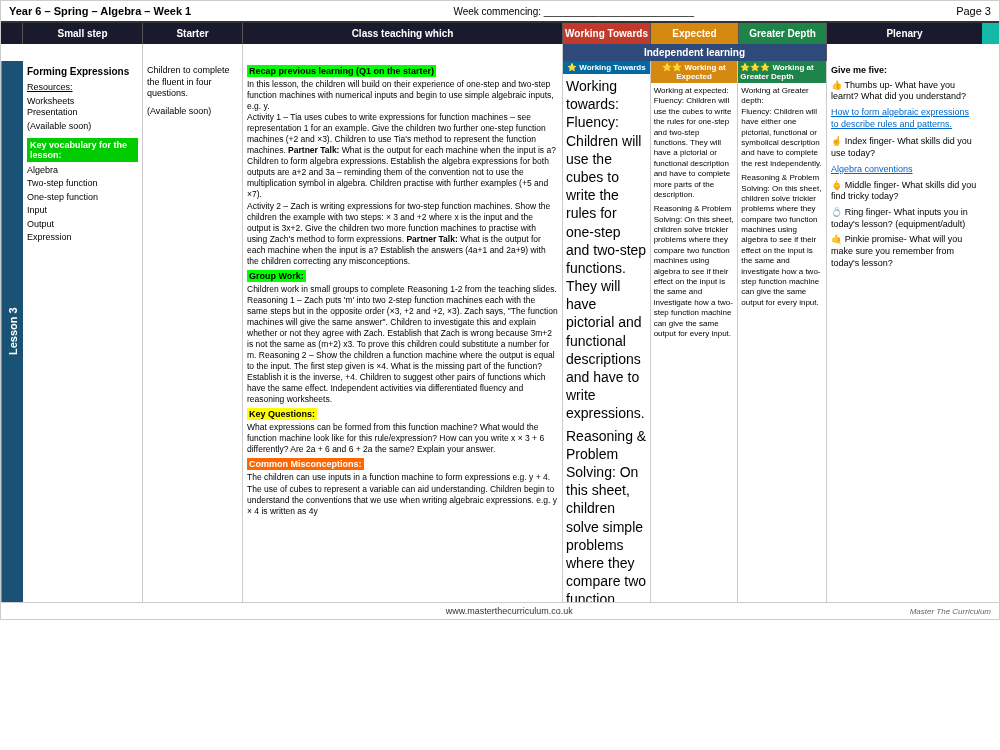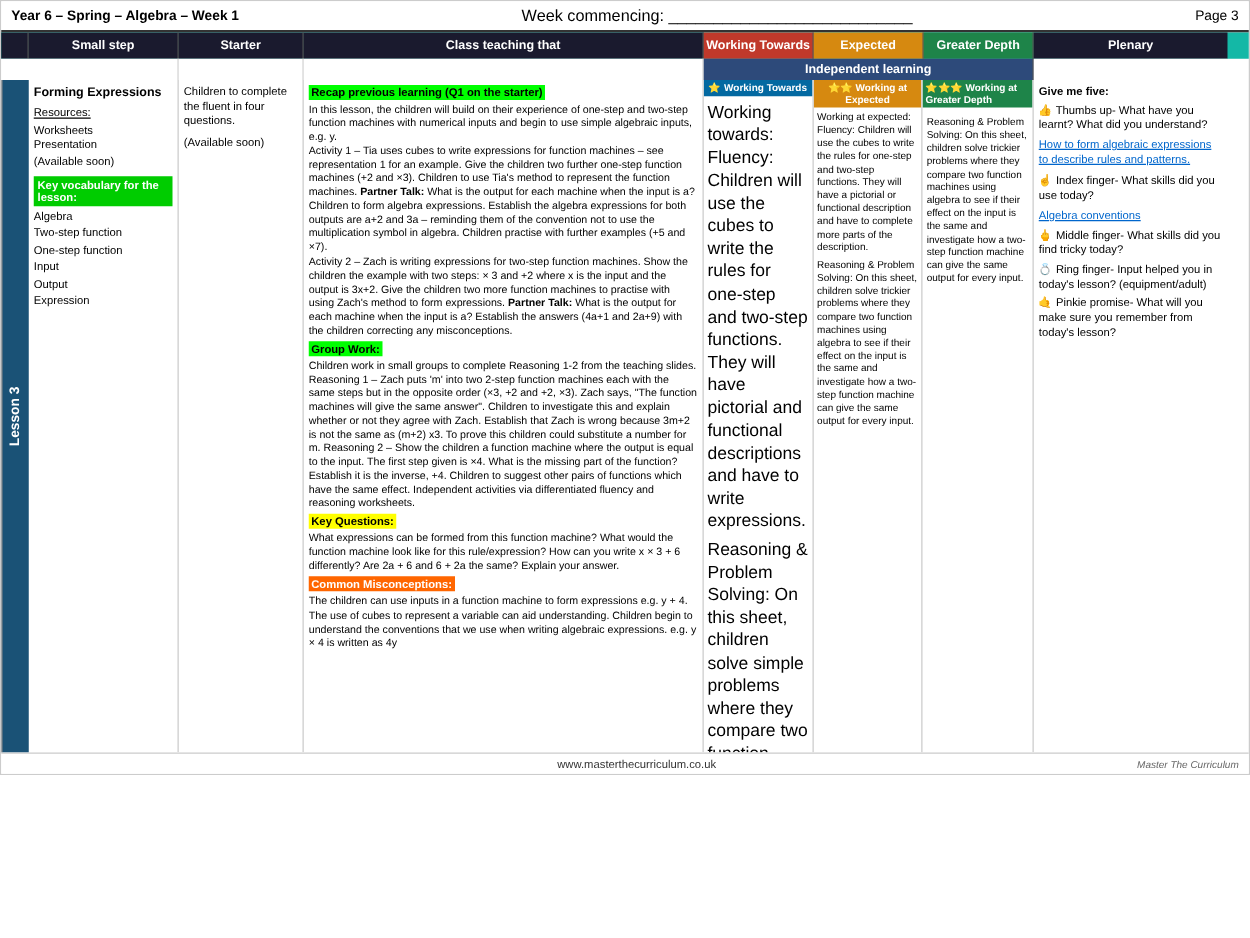--- a/index.html
+++ b/index.html
@@ -11,29 +11,29 @@
     
     p { margin-bottom: 2px; line-height: 1.3; }
   </style>
 </head>
 <body>
 
 <div class="page">
 
   <div class="header">
     <span style="font-size:11px; font-weight:bold;">Year 6 – Spring – Algebra – Week 1</span>
-    <span style="font-size:13px;">Week commencing: ___________________________</span>
+    <span style="font-size:10px;">Week commencing: ___________________________</span>
     <span style="font-size:11px;">Page 3</span>
   </div>
 
   <div style="display:grid; grid-template-columns: 22px 120px 100px 320px 88px 88px 88px 155px; background:#14b8a6;">
     <div style="background:#1a1a2e; border-right:1px solid #555;"></div>
     <div style="color:white; font-size:10px; font-weight:bold; text-align:center; padding:5px 2px; border-right:1px solid #555; background:#1a1a2e;">Small step</div>
     <div style="color:white; font-size:10px; font-weight:bold; text-align:center; padding:5px 2px; border-right:1px solid #555; background:#1a1a2e;">Starter</div>
-    <div style="color:white; font-size:10px; font-weight:bold; text-align:center; padding:5px 2px; border-right:1px solid #555; background:#1a1a2e;">Class teaching that</div>
+    <div style="color:white; font-size:10px; font-weight:bold; text-align:center; padding:5px 2px; border-right:1px solid #555; background:#1a1a2e;">Class teaching which</div>
     <div style="color:white; font-size:10px; font-weight:bold; text-align:center; padding:5px 2px; border-right:1px solid #555; background:#c0392b;">Working Towards</div>
     <div style="color:white; font-size:10px; font-weight:bold; text-align:center; padding:5px 2px; border-right:1px solid #555; background:#d68910;">Expected</div>
     <div style="color:white; font-size:10px; font-weight:bold; text-align:center; padding:5px 2px; border-right:1px solid #555; background:#1e8449;">Greater Depth</div>
     <div style="color:white; font-size:10px; font-weight:bold; text-align:center; padding:5px 2px; background:#1a1a2e;">Plenary</div>
   </div>
 
   <div style="display:grid; grid-template-columns: 22px 120px 100px 320px 264px 155px;">
     <div style="background:white;"></div>
     <div style="background:white; border-right:1px solid #ccc;"></div>
     <div style="background:white; border-right:1px solid #ccc;"></div>
@@ -102,20 +102,21 @@
             <p style="line-height:1.3;">Working at expected:<br>Fluency: Children will use the cubes to write the rules for one-step and two-step functions. They will have a pictorial or functional description and have to complete more parts of the description.</p>
             <p style="margin-top:4px; line-height:1.3;">Reasoning &amp; Problem Solving: On this sheet, children solve trickier problems where they compare two function machines using algebra to see if their effect on the input is the same and investigate how a two-step function machine can give the same output for every input.</p>
           </div>
         </div>
 
         <div style="width:88px; overflow:hidden;">
           <div style="background:#1e8449; color:white; font-weight:bold; font-size:8px; padding:2px; text-align:left;">
             <span>⭐⭐⭐</span> Working at Greater Depth
           </div>
           <div style="padding:3px; font-size:8px;">
+            <p style="line-height:1.3;">Working at Greater depth:<br>Fluency: Children will have either one pictorial, functional or symbolical description and have to complete the rest independently.</p>
             <p style="margin-top:4px; line-height:1.3;">Reasoning &amp; Problem Solving: On this sheet, children solve trickier problems where they compare two function machines using algebra to see if their effect on the input is the same and investigate how a two-step function machine can give the same output for every input.</p>
           </div>
         </div>
       </div>
 
       <div style="border-top:2px solid #555; padding:4px; font-size:8.5px; height:200px; overflow:hidden;">
         <p style="text-decoration:underline; font-weight:bold; margin-bottom:3px;">Representations:</p>
         <p>1)</p>
 
         <div style="display:flex; align-items:center; gap:4px; margin:6px 0 2px 0; font-size:9px;">
@@ -149,21 +150,21 @@
 
     <div style="width:155px; padding:4px; font-size:9px; overflow:hidden;">
       <p style="font-weight:bold; margin-bottom:3px;">Give me five:</p>
       <p style="margin-bottom:4px; line-height:1.3;">👍 Thumbs up- What have you learnt? What did you understand?</p>
       <p style="margin-bottom:2px;">
         <a style="color:#0066cc; text-decoration:underline; font-size:9px;" href="#">How to form algebraic expressions to describe rules and patterns.</a>
       </p>
       <p style="margin-bottom:4px; margin-top:6px; line-height:1.3;">☝ Index finger- What skills did you use today?</p>
       <p style="margin-bottom:4px;"><a style="color:#0066cc; text-decoration:underline; font-size:9px;" href="#">Algebra conventions</a></p>
       <p style="margin-bottom:4px; margin-top:4px; line-height:1.3;">🖕 Middle finger- What skills did you find tricky today?</p>
-      <p style="margin-bottom:4px; margin-top:4px; line-height:1.3;">💍 Ring finger- Input helped you in today's lesson? (equipment/adult)</p>
+      <p style="margin-bottom:4px; margin-top:4px; line-height:1.3;">💍 Ring finger- What inputs you in today's lesson? (equipment/adult)</p>
       <p style="margin-top:4px; line-height:1.3;">🤙 Pinkie promise- What will you make sure you remember from today's lesson?</p>
     </div>
   </div>
 
   <div style="display:flex; justify-content:space-between; align-items:center; padding:3px 8px; border-top:1px solid #ccc; background:white;">
     <div style="width:100px;"></div>
     <div style="font-size:9px; color:#333; text-align:center;">www.masterthecurriculum.co.uk</div>
     <div style="font-size:8px; color:#666; font-style:italic; text-align:right;">Master The Curriculum</div>
   </div>
 </div>

